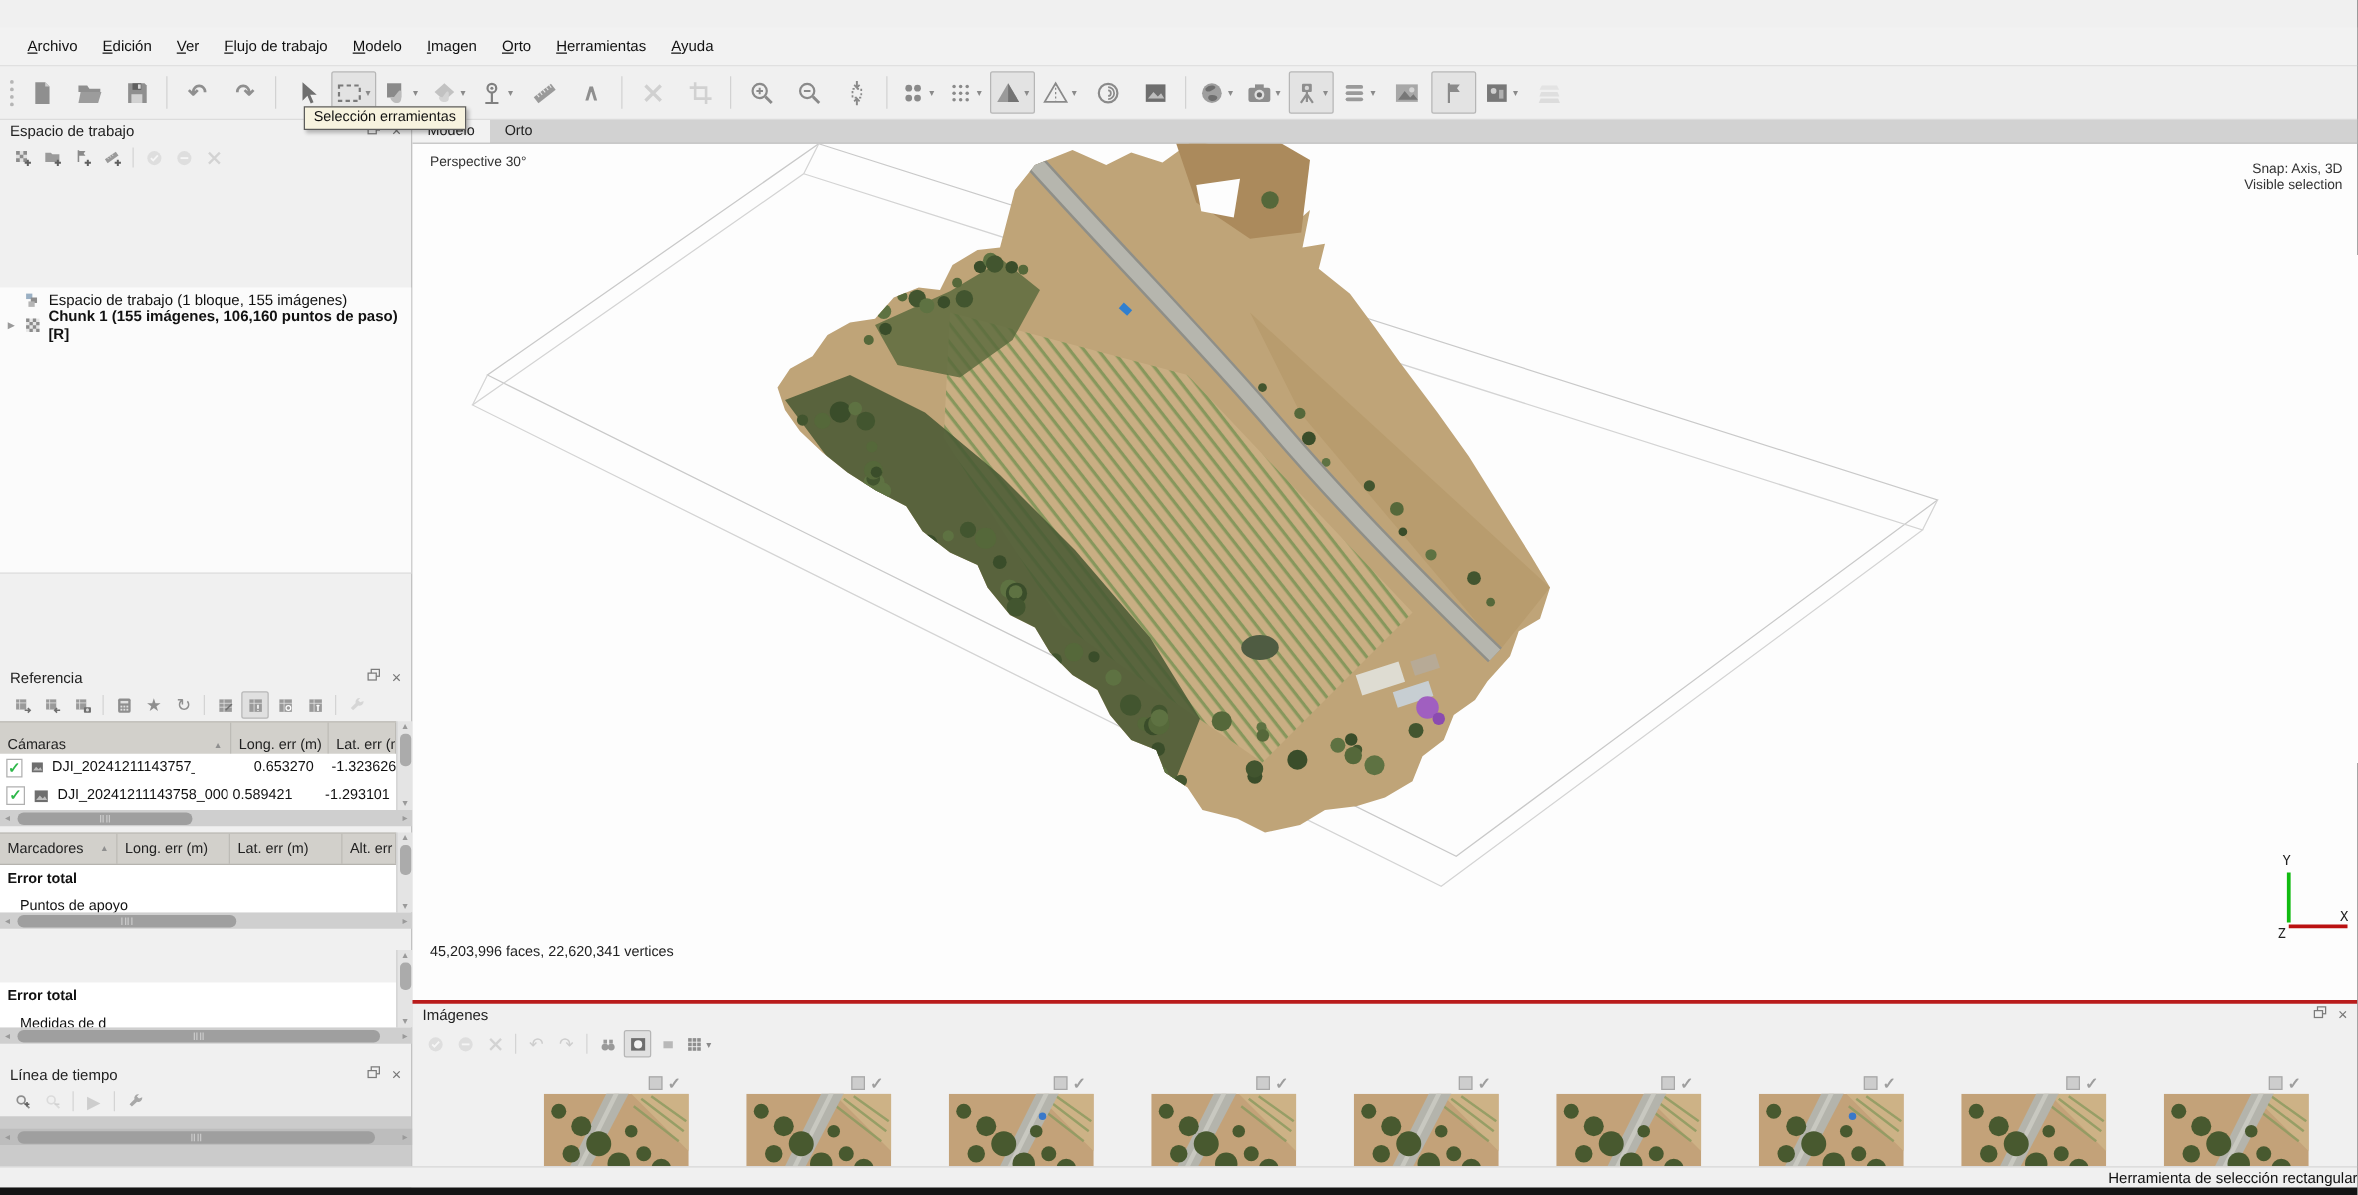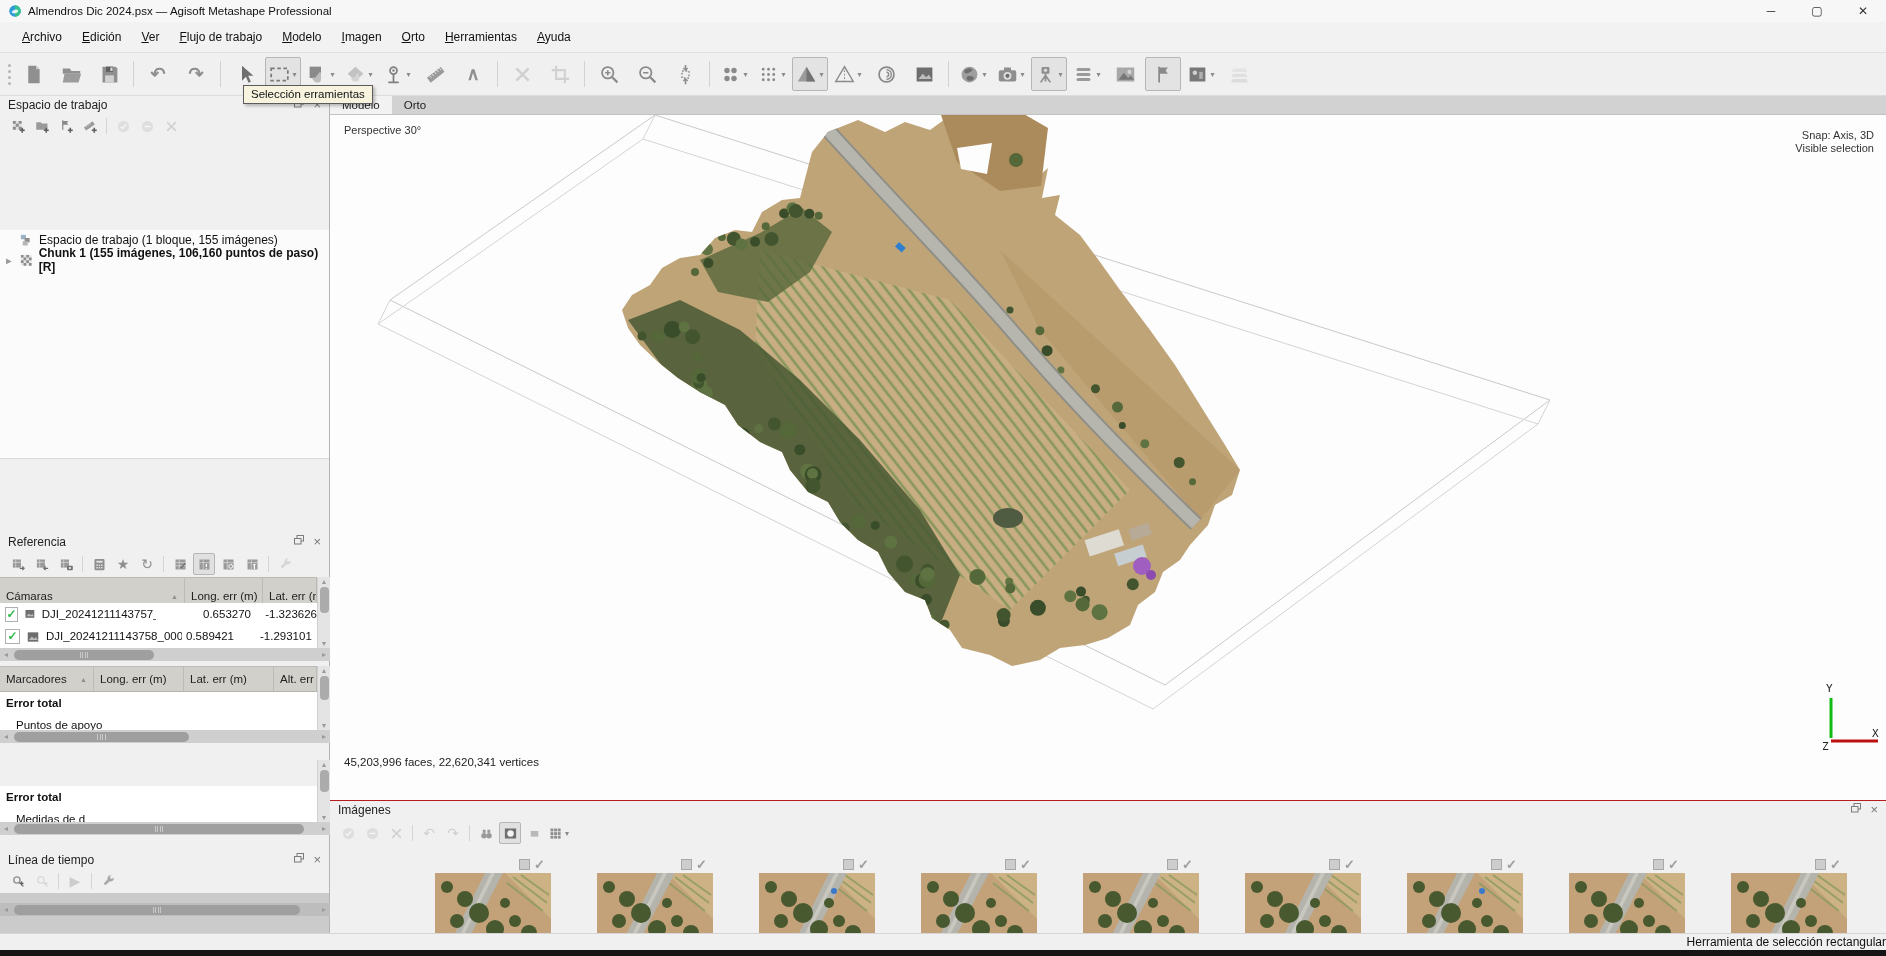--- a/index.html
+++ b/index.html
@@ -69,53 +69,38 @@
   .viewport{position:absolute;left:330px;top:96px;width:1556px;height:704px;background:#fdfdfd;}
   .vtabbar{position:absolute;left:0;top:0;width:100%;height:19px;background:#d2d2d2;display:flex;align-items:flex-end;border-bottom:1px solid #c2c2c2;box-sizing:border-box;}
   .vtab{font-size:11.5px;padding:3px 12px;color:#222;}
   .vtab.active{background:#f2f2f2;}
   .scene{position:absolute;left:0;top:19px;width:1556px;height:685px;}
   .ovl{position:absolute;font-size:11px;color:#333;}
   .persp{left:14px;top:28px;}
   .snap{right:12px;top:33px;text-align:right;line-height:13px;}
   .stats{left:14px;top:660px;font-size:11.5px;color:#222;}
   
-  .imagespanel{position:absolute;left:330px;top:800px;width:1556px;height:133px;background:#f0f0f0;border-top:1px solid #b91c1c;box-sizing:border-box;overflow:hidden;}
+  .imagespanel{position:absolute;left:330px;top:800px;width:1556px;height:133px;background:#f0f0f0;border-top:3px solid #b91c1c;box-sizing:border-box;overflow:hidden;}
   .thumbs{position:absolute;left:0;top:54px;width:100%;height:79px;}
   .thumb{position:absolute;width:116px;height:80px;}
   .thumb svg{width:116px;height:80px;display:block;}
   .tcheck{position:absolute;display:flex;align-items:center;gap:4px;}
   .tcheck .sq{width:9px;height:9px;background:#cdcdcd;border:1px solid #a8a8a8;}
   .tcheck .ck{font-size:13px;color:#9e9e9e;font-weight:bold;}
   
   .statusbar{position:absolute;left:0;top:933px;width:100%;height:17px;background:#f0f0f0;border-top:1px solid #d6d6d6;display:flex;align-items:center;padding-left:8px;box-sizing:border-box;font-size:12px;color:#111;justify-content:flex-end;}
   .bottomstrip{position:absolute;left:0;top:950px;width:100%;height:6px;background:#141414;}
   
   .tooltip{position:absolute;left:243px;top:85px;z-index:60;background:#f7f3df;border:1px solid #5c5c5c;font-size:11.5px;color:#111;padding:2px 7px 3px 7px;box-shadow:2px 2px 3px rgba(0,0,0,.25);}
 </style>
 </head>
 <body>
 
 <div class="app">
 
-  <div class="titlebar">
-    <span class="applogo">
-      <svg viewBox="0 0 24 24">
-          <circle cx="12" cy="12" r="10" fill="#2f9bd6"></circle>
-          <path d="M12 2a10 10 0 0 1 0 20z" fill="#35c08c"></path>
-          <path d="M6 14c3-5 9-6 12-3-2 5-8 7-12 3z" fill="#fff" opacity=".85"></path>
-        </svg>
-    </span>
-    <span class="title">Almendros Dic 2024.psx — Agisoft Metashape Professional</span>
-    <div class="wincontrols" id="wincontrols">
-        <div class="wc">─</div>
-        <div class="wc">▢</div>
-        <div class="wc">✕</div>
-      </div>
-  </div>
 
   <div class="menubar" id="menubar">
       <span class="menuitem"><u>A</u>rchivo</span>
       <span class="menuitem"><u>E</u>dición</span>
       <span class="menuitem"><u>V</u>er</span>
       <span class="menuitem"><u>F</u>lujo de trabajo</span>
       <span class="menuitem"><u>M</u>odelo</span>
       <span class="menuitem"><u>I</u>magen</span>
       <span class="menuitem"><u>O</u>rto</span>
       <span class="menuitem"><u>H</u>erramientas</span>
@@ -553,21 +538,21 @@
           <span style="width:52px;text-align:right;">-1.323626</span>
         </div>
         <div class="trow">
           <span class="chk">✓</span>
           <span class="camicon"><svg viewBox="0 0 24 24">
               <rect x="3" y="4" width="18" height="16" fill="#6e6e6e"></rect>
               <path d="M5 17l5-6 4 4 3-3 3 5z" fill="#bdbdbd"></path>
             </svg></span>
           <span style="width:136px;overflow:hidden;">DJI_20241211143758_0002_V</span>
           <span style="width:78px;padding-left:4px;box-sizing:border-box;">0.589421</span>
-          <span style="width:52px;text-align:left;">-1.293101</span>
+          <span style="width:52px;text-align:center;">-1.293101</span>
         </div>
       </div>
     <div class="vscroll" style="top:481px;height:71px;">
         <span class="va" style="top:1px;">▲</span>
         <div class="vthumb" style="top:10px;height:26px;"></div>
         <span class="va" style="bottom:1px;">▼</span>
       </div>
     <div class="hscroll" style="top:552px;">
         <span class="arr">◂</span>
         <div class="hthumb" style="left:14px;width:140px;">

